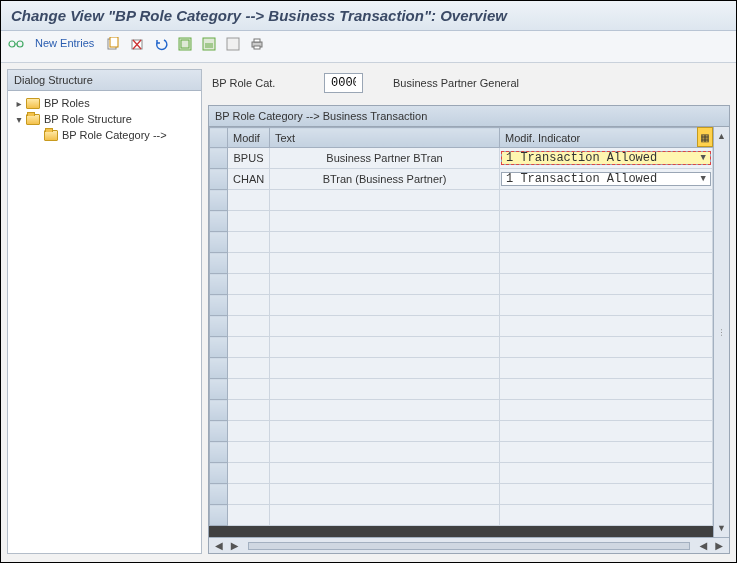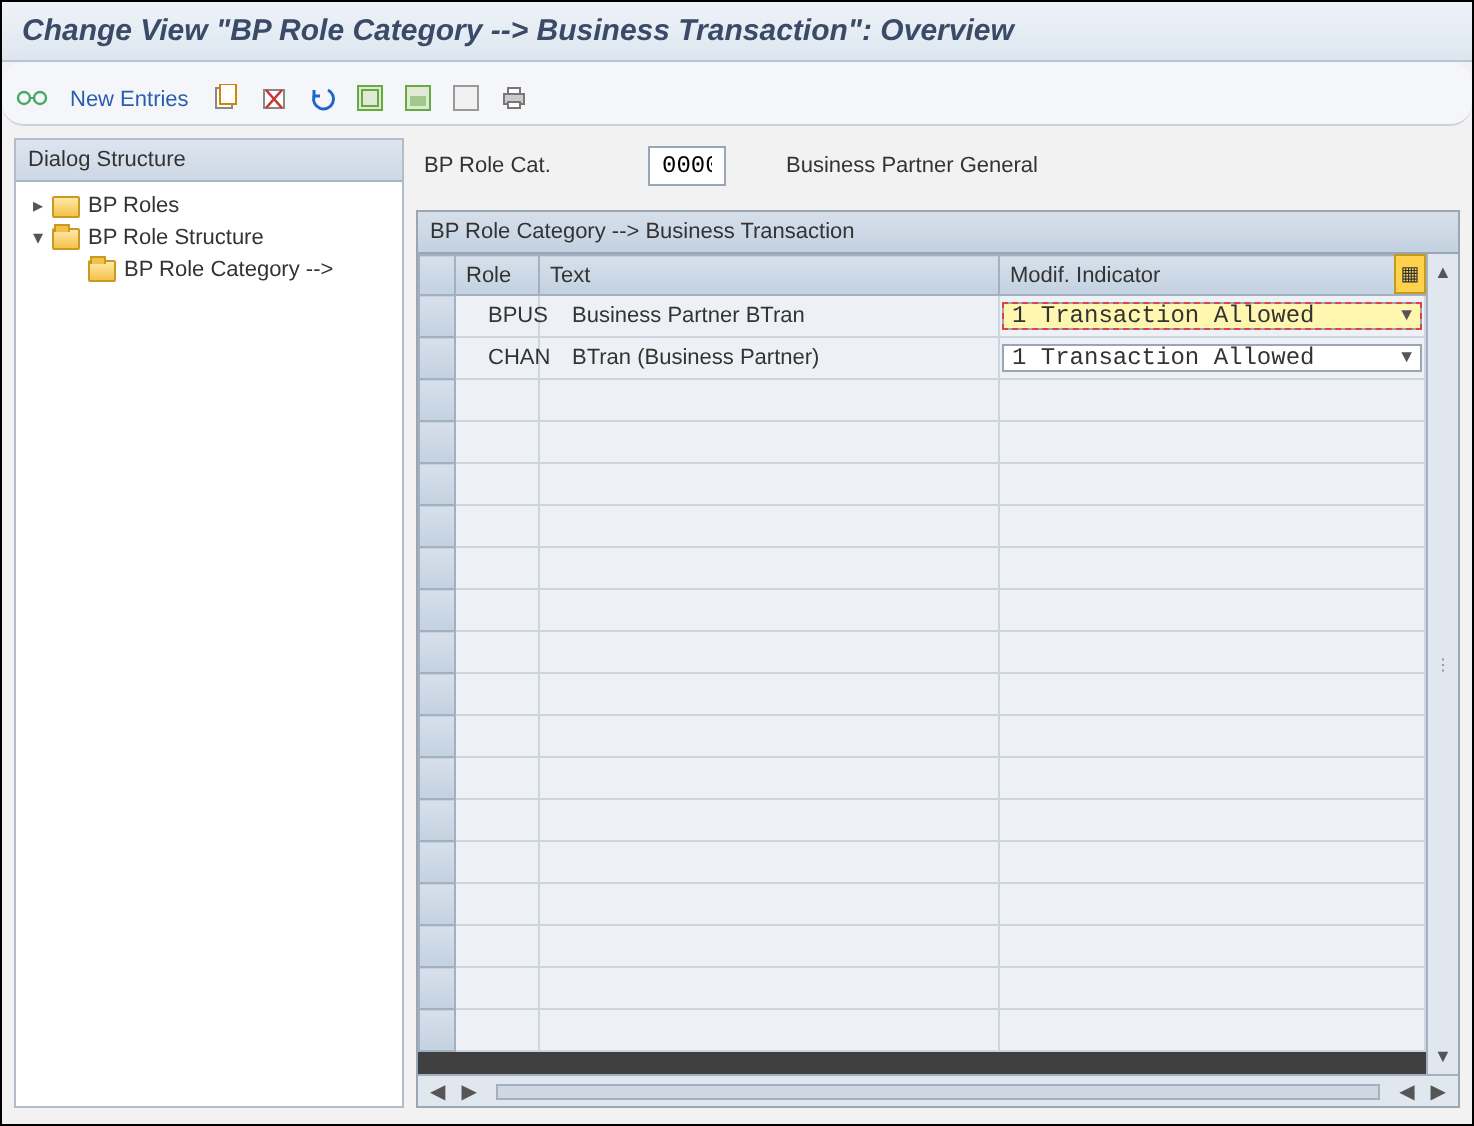--- a/index.html
+++ b/index.html
@@ -20,24 +20,23 @@
     font-weight: bold;
     font-style: italic;
     color: #3b4a66;
     border-bottom: 1px solid #b8c4d4;
   }
   .toolbar {
     background: #f4f6f9;
     border-bottom: 1px solid #c9d1db;
     padding: 4px 6px;
     display: flex;
-    align-items: flex-end;
+    align-items: flex-start;
     gap: 6px;
     height: 32px;
-    border-radius: 11px;
   }
   .tb-icon {
     width: 18px; height: 18px;
     display: inline-flex;
     align-items: center;
     justify-content: center;
     cursor: pointer;
   }
   .tb-text-btn {
     color: #2a5db0;
@@ -164,21 +163,21 @@
     vertical-align: middle;
   }
   .row-sel {
     width: 18px;
     background: linear-gradient(#d6e0eb, #c3d1e0) !important;
     border: 1px solid #a3b0c0;
   }
   .col-btran { width: 42px; }
   .col-text { width: 230px; }
   .col-modif { width: auto; }
-  .cell-pad { padding: 2px 16px; display: block; }
+  .cell-pad { padding: 2px 5px; display: block; text-align: center; }
   .dropdown {
     display: flex;
     align-items: center;
     justify-content: space-between;
     background: #fff;
     border: 1px solid #9aa6b5;
     margin: 1px;
     padding: 1px 4px;
     font-family: "Courier New", monospace;
     font-size: 12px;
@@ -323,21 +322,21 @@
           <table>
             <colgroup>
               <col class="row-sel-col" style="width:18px">
               <col class="col-btran">
               <col class="col-text">
               <col class="col-modif">
             </colgroup>
             <thead>
               <tr>
                 <th class="row-sel"></th>
-                <th>Role</th>
+                <th>Modif</th>
                 <th>Text</th>
                 <th style="position:relative;">
                   <span>Modif. Indicator</span>
                   <span class="config-btn" style="position:absolute; right:-1px; top:-1px;">▦</span>
                 </th>
               </tr>
             </thead>
             <tbody id="grid-rows">
                 <tr>
                   <td class="row-sel"></td>

